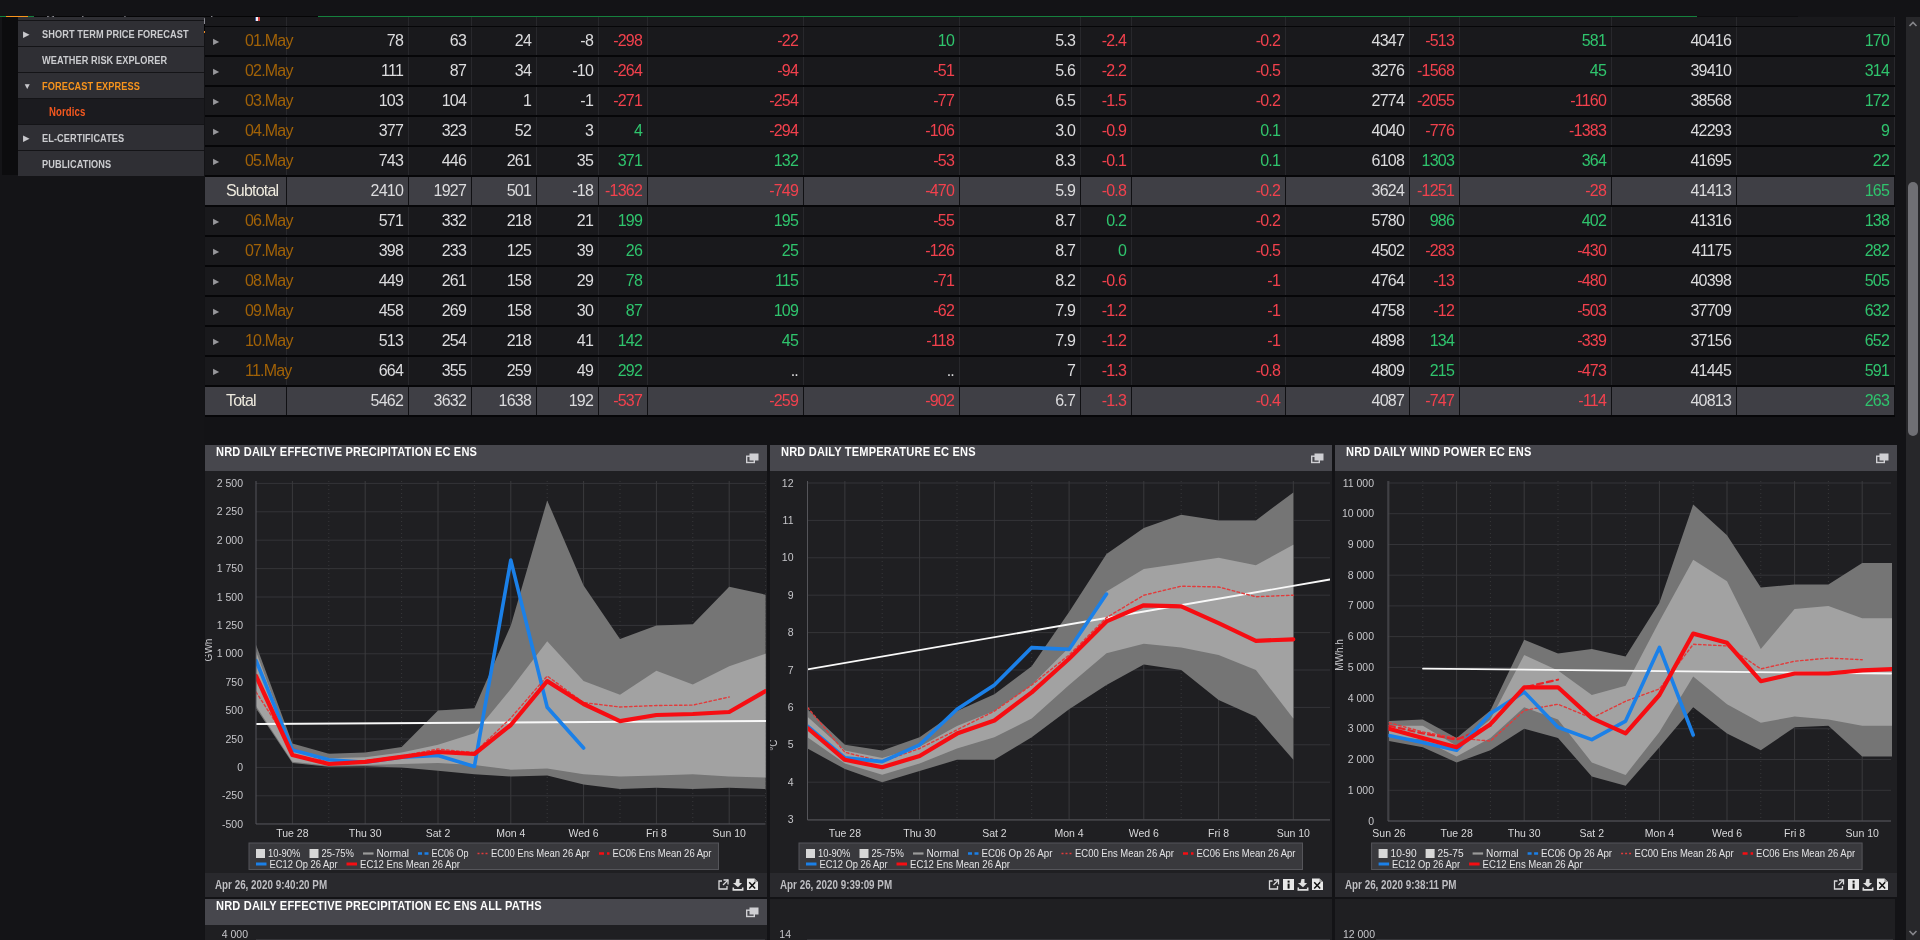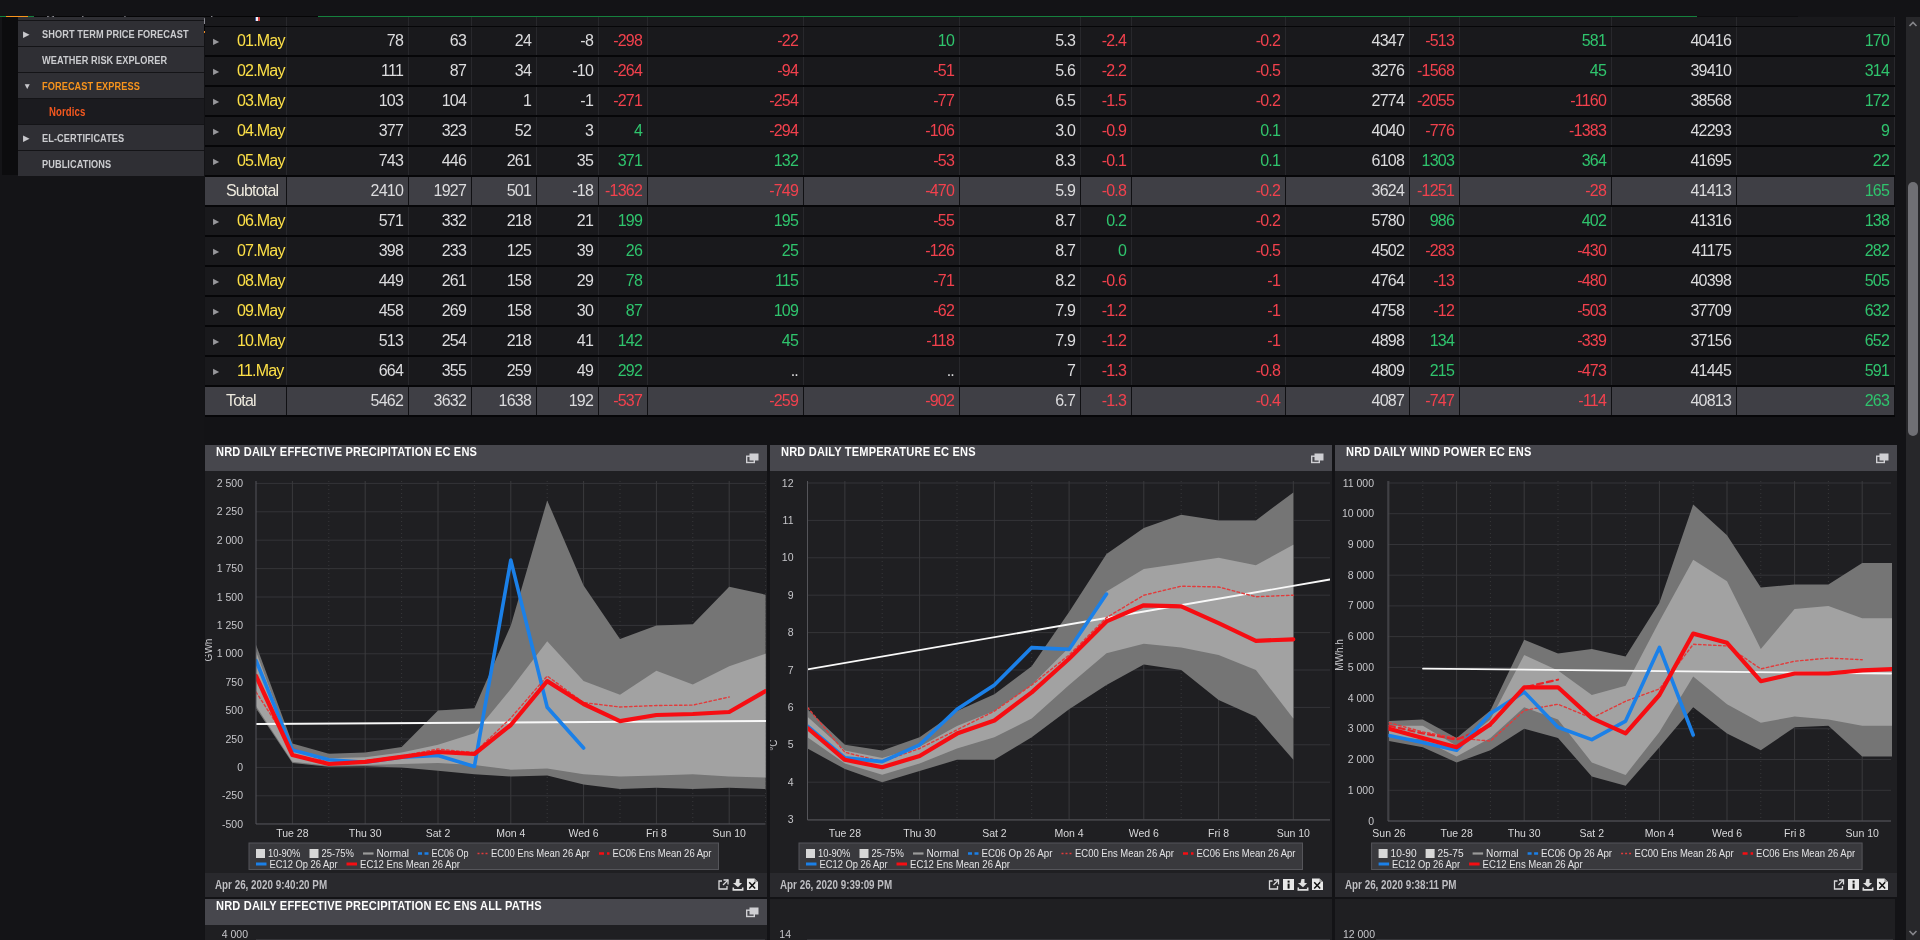--- a/index.html
+++ b/index.html
@@ -29,21 +29,21 @@
 .trow.hdr{height:10px;border-bottom:1.5px solid #060608}
 .hc{height:100%;border-right:1px solid #28282c}
 .trow.tot{background:#3f3f45}
 .dc{position:relative;height:100%;border-right:1px solid #28282c;display:flex;align-items:center}
 .nc{height:100%;border-right:1px solid #28282c;display:flex;align-items:center;
 justify-content:flex-end;padding-right:5px;font-size:16px;letter-spacing:-0.8px;color:#dcdcde}
 .trow.tot .nc,.trow.tot .dc{border-right-color:#101013}
 .nc.r{color:#f2414d}
 .nc.g{color:#2fc46d}
 .arr{position:absolute;left:8px;top:50%;transform:translateY(-50%);font-size:8px;color:#97979b}
-.dlab{margin-left:32px;font-size:16px;letter-spacing:-0.8px;color:#fde047}
+.dlab{margin-left:40px;font-size:16px;letter-spacing:-0.8px;color:#a16207}
 .trow.tot .dlab{margin-left:21px;color:#eeeade}
 #tbar{position:relative;width:1690px;height:26.5px;background:#232327}
 #tbar .ts{position:absolute;left:6px;top:8px;font-size:11.5px;font-weight:700;color:#bebec2;
 display:inline-block;transform:scale(0.82,1);transform-origin:0 50%;letter-spacing:0}
 .panel{position:absolute;background:#1f1f22;overflow:hidden}
 .phead{position:absolute;left:0;top:0;width:100%;height:26px;background:#47474d;
 display:flex;align-items:flex-start}
 .ptitle{display:inline-block;transform:scale(0.885,1);transform-origin:0 50%;margin-left:11px;
 font-size:12.5px;font-weight:700;color:#fdfdfd;letter-spacing:0.2px;white-space:nowrap}
 .pop{position:absolute;right:8px;top:8px}

